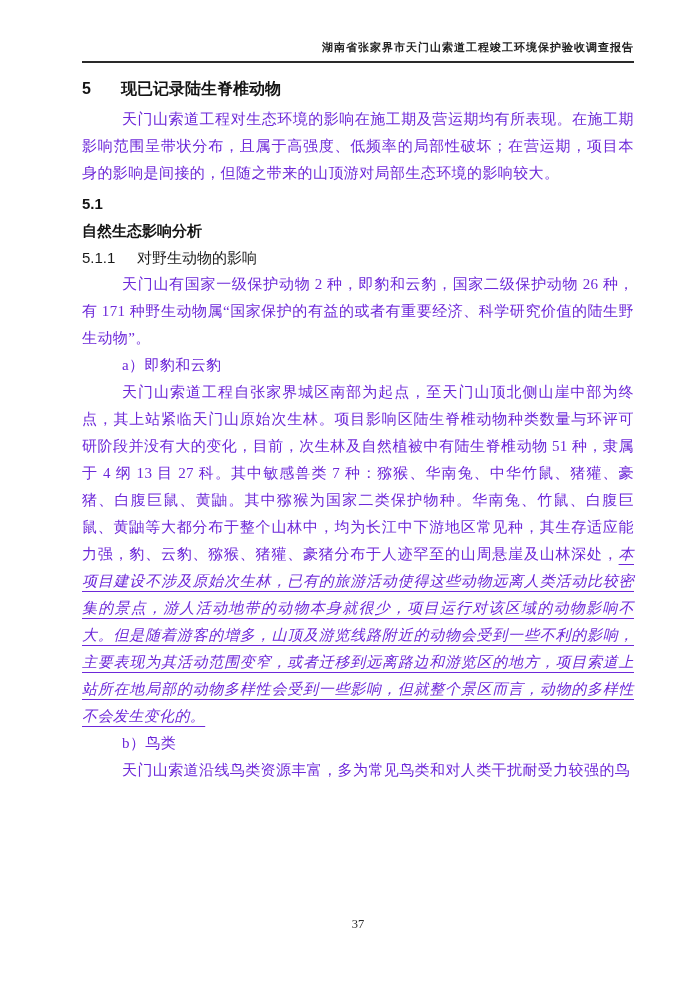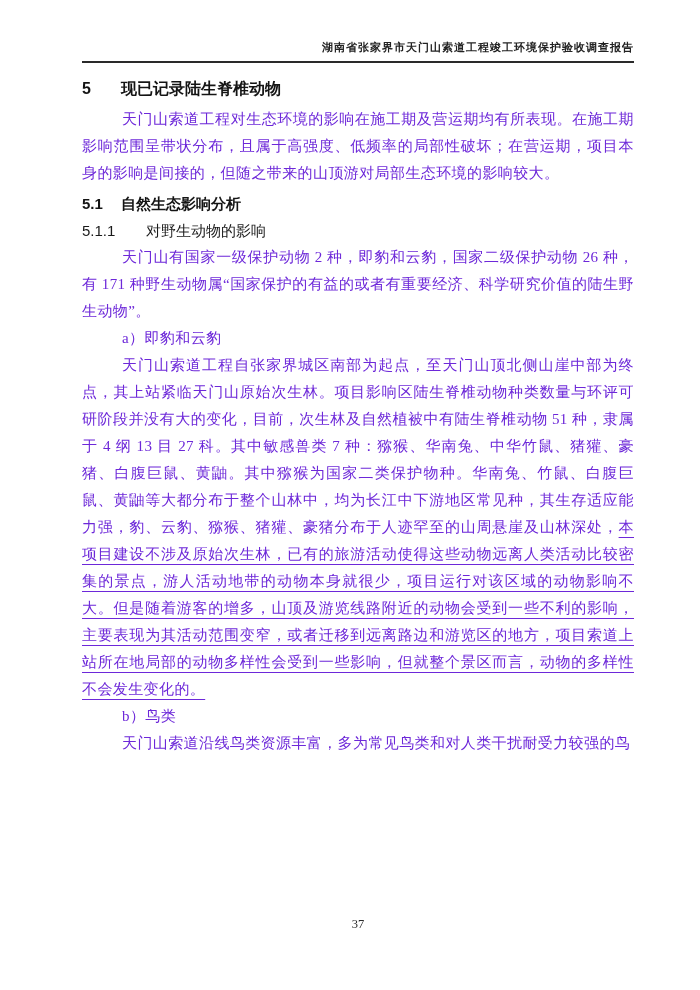--- a/index.html
+++ b/index.html
@@ -42,47 +42,48 @@
   .h1 .num { width: 39px; flex: 0 0 auto; }
   .h2 {
     margin-top: 3px;
     display: flex;
     align-items: baseline;
     font-family: "Liberation Sans", "DejaVu Sans", sans-serif;
     font-weight: bold;
     font-size: 15px;
     line-height: 27px;
     color: #141414;
+    flex-direction: column;
   }
   .h2 .num { width: 39px; flex: 0 0 auto; }
   .h3 {
     display: flex;
     align-items: baseline;
     font-family: "Liberation Sans", "DejaVu Sans", sans-serif;
     font-weight: normal;
     font-size: 15px;
     line-height: 27px;
     color: #1a1a1a;
-    gap: 9px;
   }
   .h3 .num { width: 55px; flex: 0 0 auto; }
   p.body {
     margin: 0;
     font-size: 15px;
     line-height: 27px;
     text-align: justify;
     text-indent: 40px;
     letter-spacing: 0.4px;
     color: #6d28d9;
   }
   p.body.first { margin-top: 6px; }
   .underlined {
     text-decoration: underline;
     text-underline-offset: 5px;
     text-decoration-thickness: 1px;
+    font-style: italic;
   }
   .page-number {
     position: absolute;
     bottom: 58px;
     left: 8px;
     width: 100%;
     text-align: center;
     font-size: 12.5px;
     color: #2a2a2a;
   }

